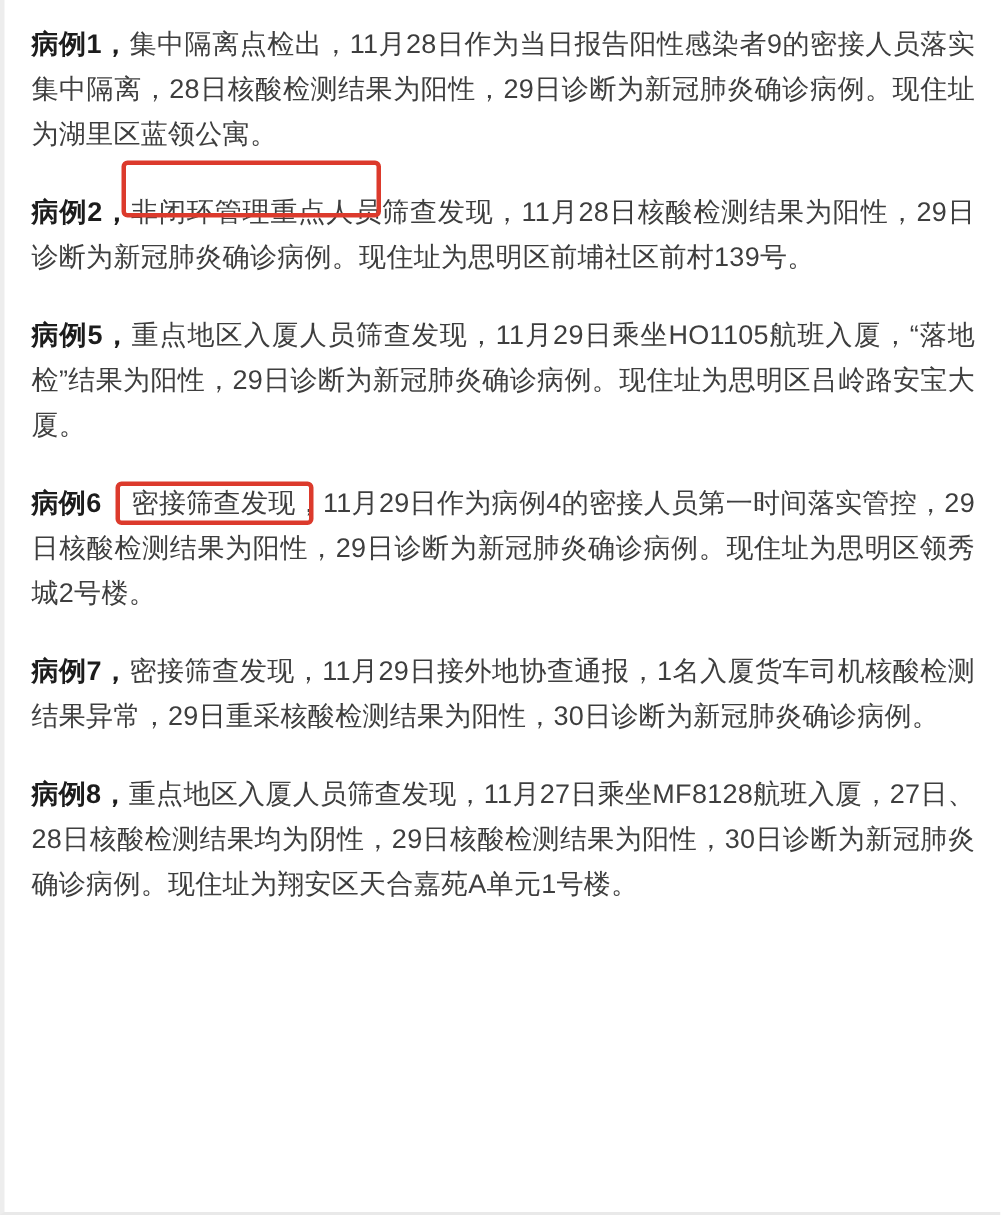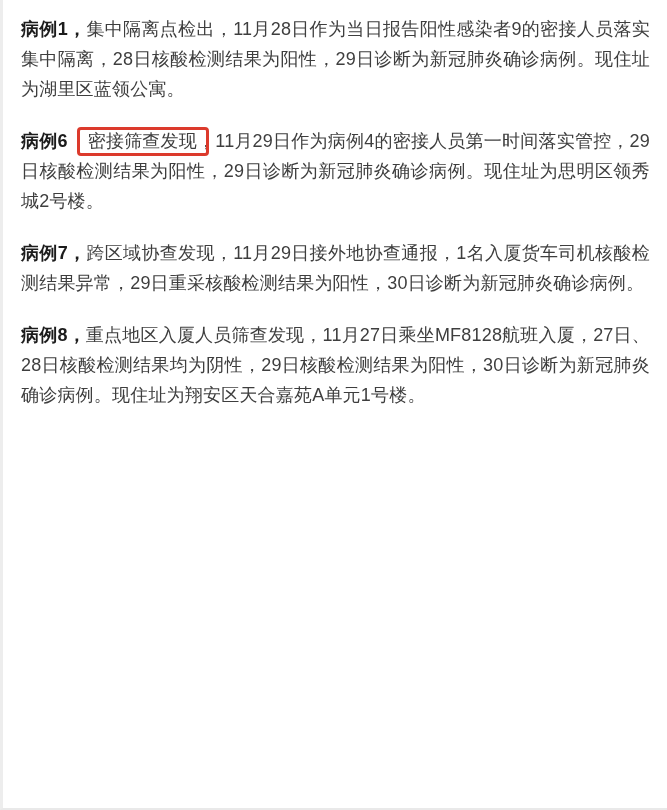--- a/index.html
+++ b/index.html
@@ -37,23 +37,25 @@
   .hlbox-c6 { left:56px;  top:1px;   width:132px; height:29px; }
   .gap-left { margin-left:20px; }
 </style>
 </head>
 <body>
 
 <div class="page">
 
   <p class="case"><b>病例1，</b><span>集中隔离点检出，11月28日作为当日报告阳性感染者9的密接人员落实集中隔离，28日核酸检测结果为阳性，29日诊断为新冠肺炎确诊病例。现住址为湖里区蓝领公寓。</span></p>
 
+  <p class="case"><span class="hlbox hlbox-c2"></span><b>病例2，</b><span>非闭环管理重点人员</span><span>筛查发现，11月28日核酸检测结果为阳性，29日诊断为新冠肺炎确诊病例。现住址为思明区前埔社区前村139号。</span></p>
 
 
 
+  <p class="case"><b>病例5，</b><span>重点地区入厦人员筛查发现，11月29日乘坐HO1105航班入厦，“落地检”结果为阳性，29日诊断为新冠肺炎确诊病例。现住址为思明区吕岭路安宝大厦。</span></p>
 
   <p class="case"><span class="hlbox hlbox-c6"></span><b>病例6</b><span class="gap-left">密接筛查发现</span><span>，11月29日作为病例4的密接人员第一时间落实管控，29日核酸检测结果为阳性，29日诊断为新冠肺炎确诊病例。现住址为思明区领秀城2号楼。</span></p>
 
-  <p class="case"><b>病例7，</b><span>跨区域协查发现，11月29日接外地协查通报，1名入厦货车司机核酸检测结果异常，29日重采核酸检测结果为阳性，30日诊断为新冠肺炎确诊病例。</span></p>
+  <p class="case"><b>病例7，</b><span>密接筛查发现，11月29日接外地协查通报，1名入厦货车司机核酸检测结果异常，29日重采核酸检测结果为阳性，30日诊断为新冠肺炎确诊病例。</span></p>
 
   <p class="case"><b>病例8，</b><span>重点地区入厦人员筛查发现，11月27日乘坐MF8128航班入厦，27日、28日核酸检测结果均为阴性，29日核酸检测结果为阳性，30日诊断为新冠肺炎确诊病例。现住址为翔安区天合嘉苑A单元1号楼。</span></p>
 
 </div>
 
 </body></html>

